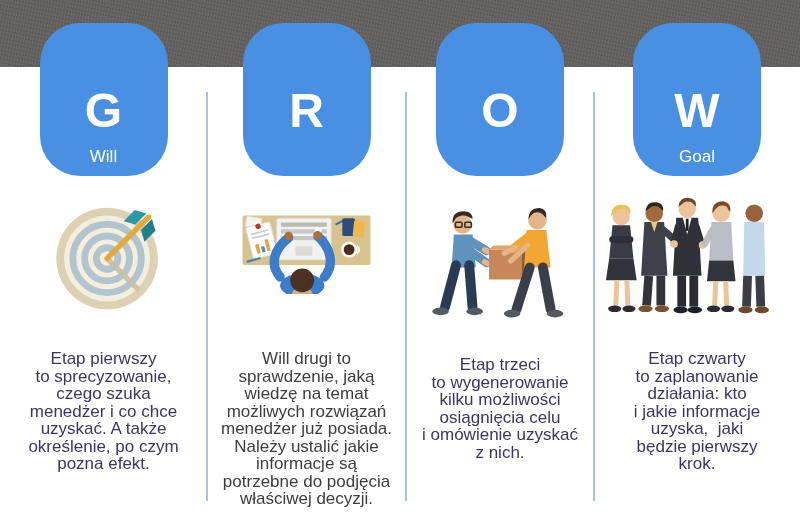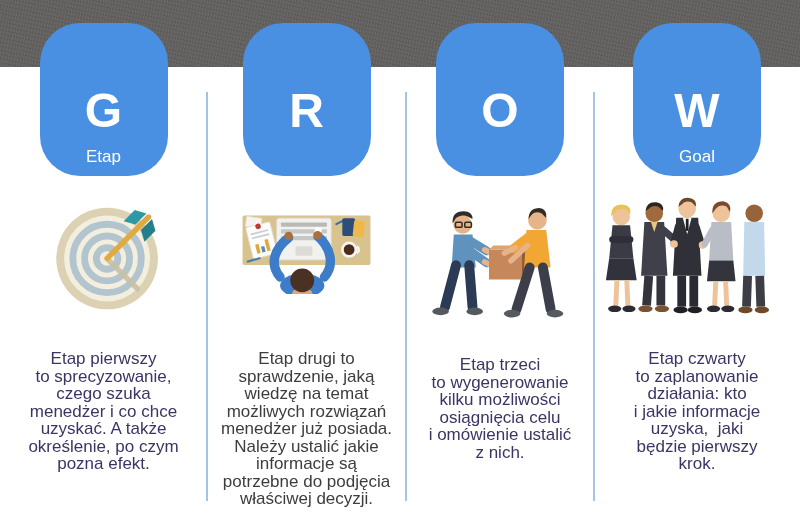--- a/index.html
+++ b/index.html
@@ -37,21 +37,21 @@
 
   <div class="header-bar"></div>
 
   <div class="divider d1"></div>
   <div class="divider d2"></div>
   <div class="divider d3"></div>
 
   <div class="column c0">
     <div class="card">
       <div class="letter">G</div>
-      <div class="card-label">Etap</div>
+      <div class="card-label">Will</div>
     </div>
     <div class="illo">
       <svg width="118" height="129" viewBox="0 0 120 132" style="margin-top:4px;margin-left:14px">
         <circle cx="56" cy="68" r="52" fill="#dcd1b2"></circle>
         <circle cx="56" cy="68" r="44" fill="#f3eedd"></circle>
         <circle cx="56" cy="68" r="35" fill="none" stroke="#b2c5ce" stroke-width="7"></circle>
         <circle cx="56" cy="68" r="23" fill="none" stroke="#b2c5ce" stroke-width="7"></circle>
         <circle cx="56" cy="68" r="11" fill="none" stroke="#b2c5ce" stroke-width="7"></circle>
         <g transform="rotate(45 56 68)">
           <line x1="58" y1="68" x2="100" y2="68" stroke="#c9c0a5" stroke-width="5.5" stroke-linecap="round" opacity="0.9"></line>
@@ -104,21 +104,21 @@
         <path d="M 64,56 C 46,70 42,88 54,102" fill="none" stroke="#3d7cc9" stroke-width="11" stroke-linecap="round"></path>
         <path d="M 98,54 C 114,68 118,88 106,102" fill="none" stroke="#3d7cc9" stroke-width="11" stroke-linecap="round"></path>
         <circle cx="64" cy="54" r="5" fill="#a9703f"></circle>
         <rect x="94" y="44" width="8" height="12" rx="1" fill="#fdfdfb" transform="rotate(14 98 50)"></rect>
         <circle cx="98" cy="53" r="5" fill="#a9703f"></circle>
         <ellipse cx="80" cy="112" rx="26" ry="14" fill="#3d7cc9"></ellipse>
         <ellipse cx="80" cy="121" rx="12" ry="6" fill="#d9a87c"></ellipse>
         <circle cx="80" cy="106" r="14" fill="#4a3123"></circle>
       </svg>
     </div>
-    <div class="description">Etap drugi to
+    <div class="description">Will drugi to
 sprawdzenie, jaką
 wiedzę na temat
 możliwych rozwiązań
 menedżer już posiada.
 Należy ustalić jakie
 informacje są
 potrzebne do podjęcia
 właściwej decyzji.</div>
   </div>
 
@@ -153,21 +153,21 @@
         <path d="M 97,72 L 85,110" stroke="#3c3f4a" stroke-width="9" fill="none" stroke-linecap="round"></path>
         <path d="M 109,72 L 116,110" stroke="#3c3f4a" stroke-width="9" fill="none" stroke-linecap="round"></path>
         <ellipse cx="81" cy="114" rx="7.5" ry="3.5" fill="#555a60"></ellipse>
         <ellipse cx="120" cy="114" rx="7.5" ry="3.5" fill="#555a60"></ellipse>
       </svg>
     </div>
     <div class="description">Etap trzeci
 to wygenerowanie
 kilku możliwości
 osiągnięcia celu
-i omówienie ustalić
+i omówienie uzyskać
 z nich.</div>
   </div>
 
   <div class="column c3">
     <div class="card">
       <div class="letter">W</div>
       <div class="card-label">Goal</div>
     </div>
     <div class="illo">
       <svg width="176" height="134" viewBox="0 0 160 122" style="margin-right:24px">

